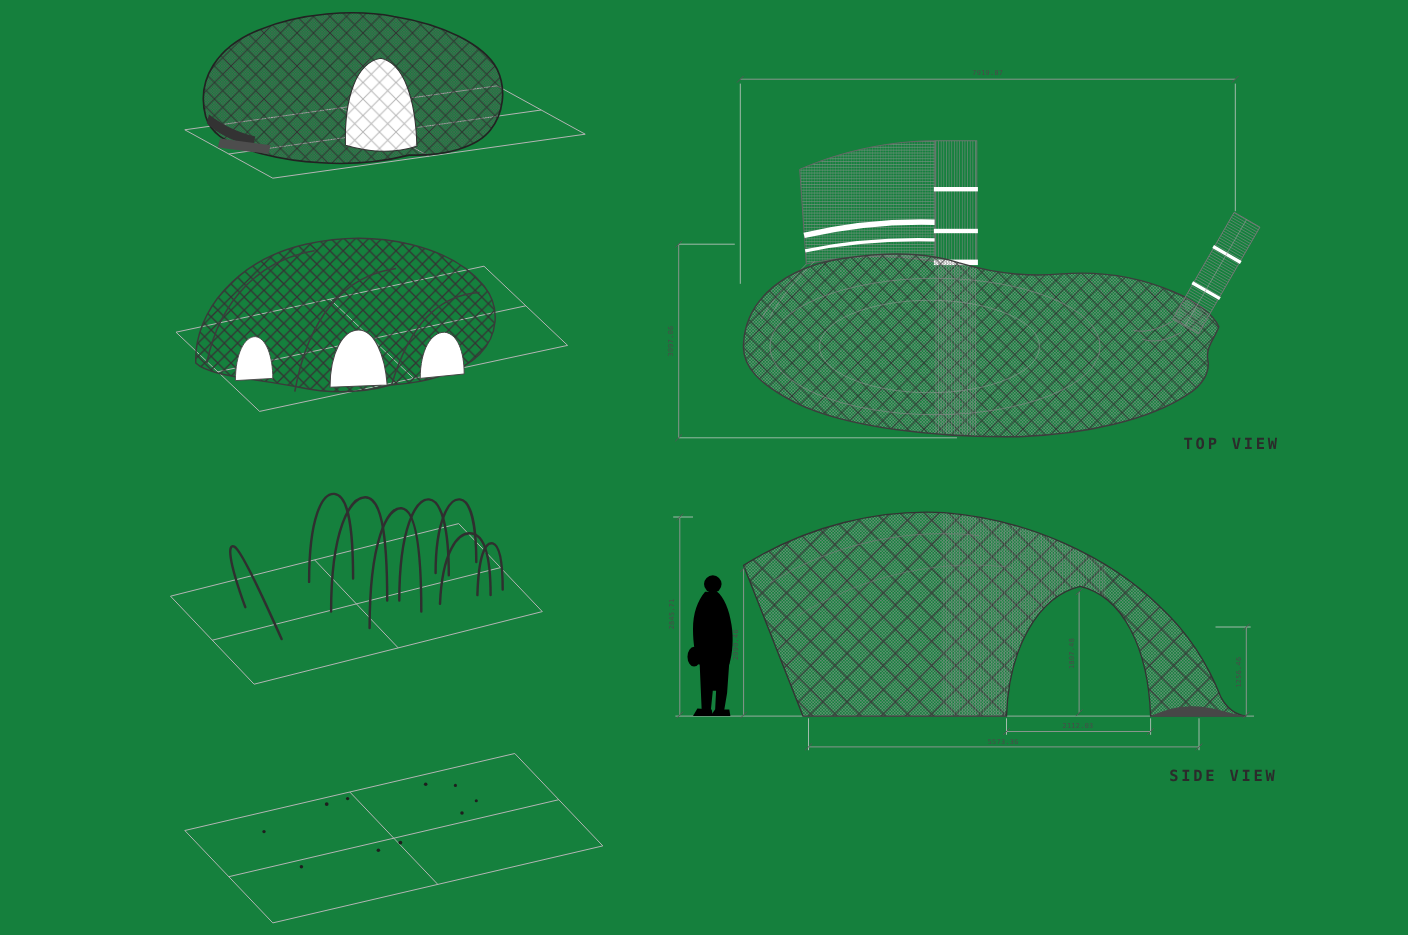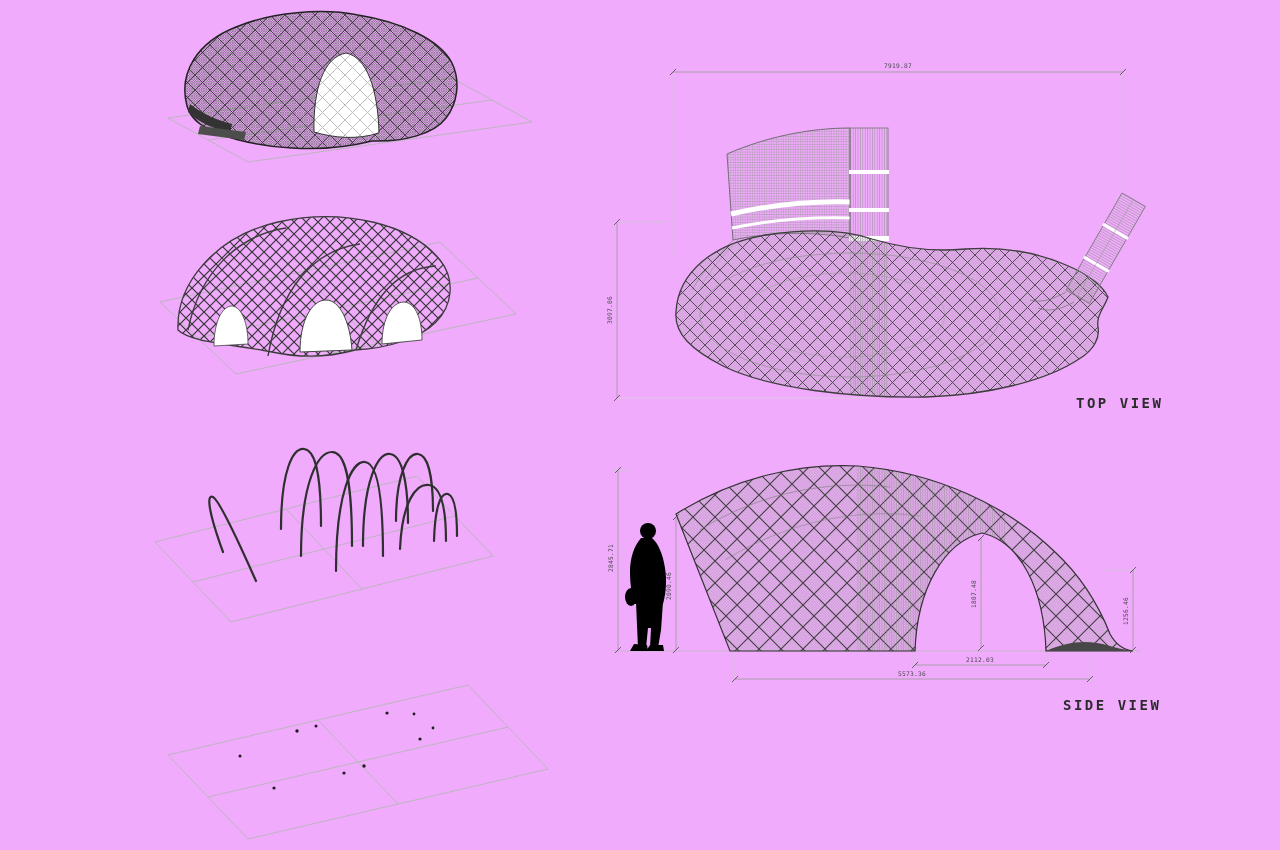--- a/index.html
+++ b/index.html
@@ -1,19 +1,19 @@
 <!DOCTYPE html>
 <html><head>
 <meta charset="utf-8">
 <style>
   html,body{margin:0;padding:0;background:#ffffff;}
   .sheet{
     position:relative;
     width:1280px;height:850px;
-    background:#f0abfc;
+    background:#15803d;
     overflow:hidden;
     font-family:"DejaVu Sans Mono", monospace;
   }
   .sheet svg{position:absolute;left:0;top:0;}
   text{font-family:"DejaVu Sans Mono", monospace;}
   .view-label{
     font-size:14px;
     font-weight:bold;
     letter-spacing:2.5px;
     fill:#2b2b2b;

